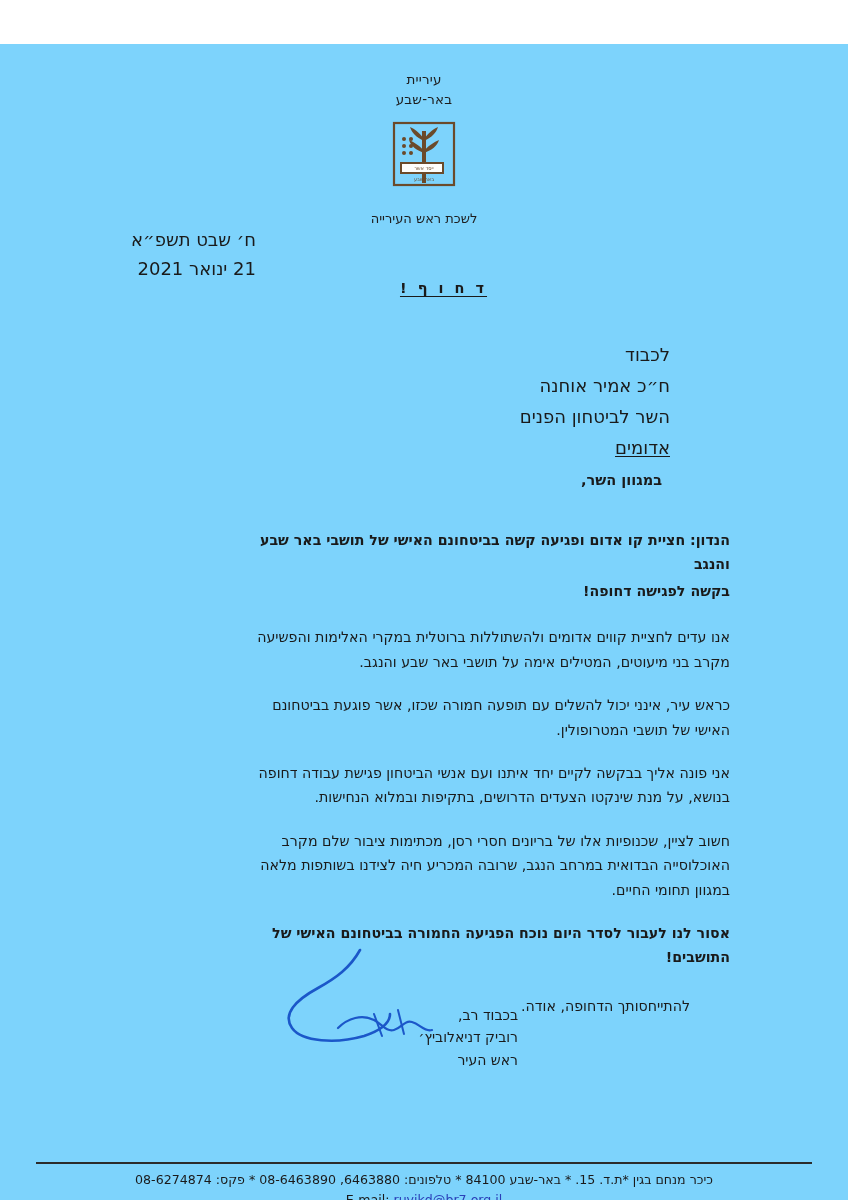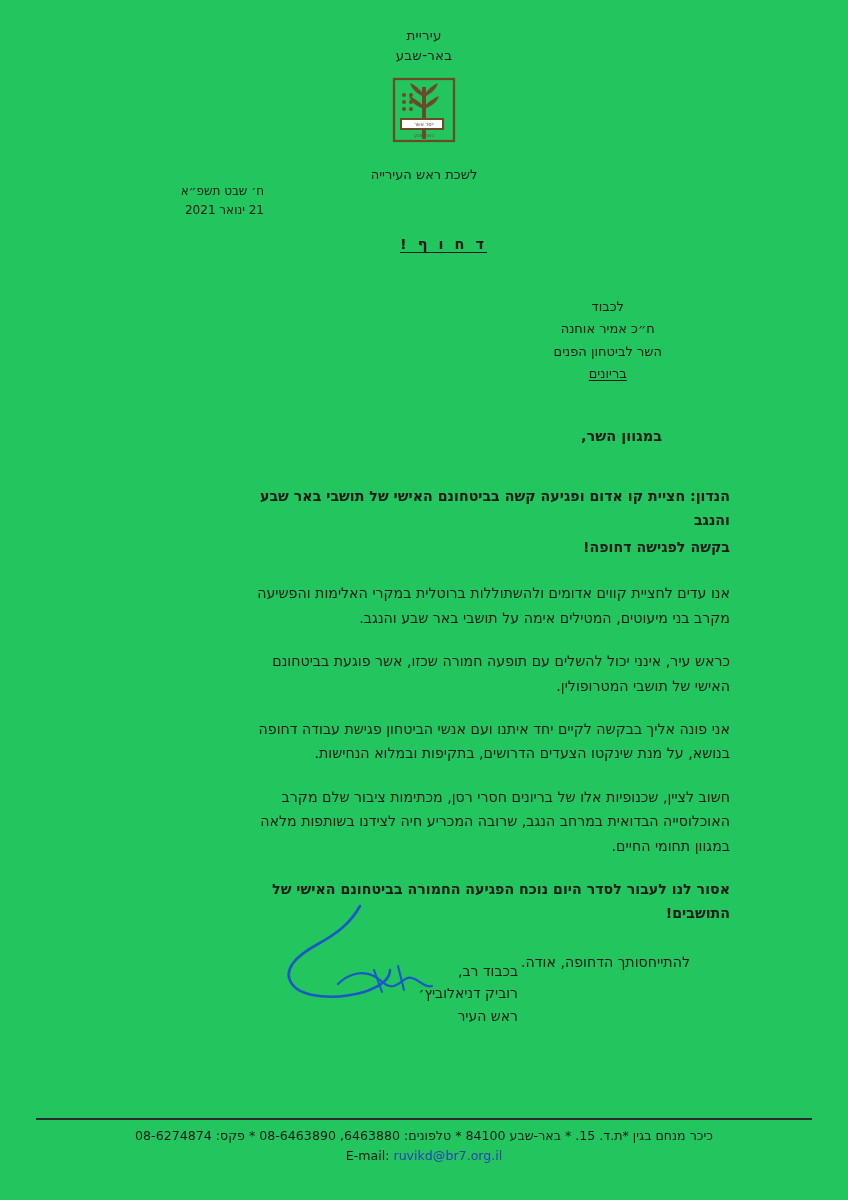--- a/index.html
+++ b/index.html
@@ -11,21 +11,22 @@
     width: 848px;
     height: 1200px;
     position: relative;
     font-family: "DejaVu Sans", sans-serif;
     color: #1a1a1a;
     overflow: hidden;
   }
   .page {
     position: absolute;
     inset: 0;
-    background: #22c55e;
+    background: #7dd3fc;
+    margin-top: 44px;
   }
   
   .letterhead {
     position: absolute;
     top: 26px;
     left: 0;
     right: 0;
     text-align: center;
   }
   .city-name {
@@ -43,23 +44,23 @@
   .emblem svg { display: block; }
   .bureau-line {
     font-size: 13px;
     color: #1d1d1d;
     margin-top: 2px;
   }
   
   .date-block {
     position: absolute;
     top: 182px;
-    left: 104px;
-    text-align: right;
-    font-size: 12px;
+    left: 96px;
+    text-align: right;
+    font-size: 18px;
     line-height: 1.6;
     direction: rtl;
     width: 160px;
   }
   
   .urgent {
     position: absolute;
     top: 236px;
     left: 0;
     right: 0;
@@ -68,23 +69,23 @@
     font-weight: bold;
     letter-spacing: 3px;
     text-decoration: underline;
     text-underline-offset: 3px;
     padding-left: 39px;
   }
   
   .addressee {
     position: absolute;
     top: 296px;
-    right: 186px;
-    text-align: center;
-    font-size: 13px;
+    right: 178px;
+    text-align: right;
+    font-size: 18px;
     line-height: 1.72;
     direction: rtl;
   }
   .addressee .underlined {
     text-decoration: underline;
     text-underline-offset: 2px;
   }
   
   .salutation {
     position: absolute;
@@ -207,21 +208,21 @@
     <div>ח׳ שבט תשפ״א</div>
     <div>21 ינואר 2021</div>
   </div>
 
   <div class="urgent">ד ח ו ף !</div>
 
   <div class="addressee">
     <div>לכבוד</div>
     <div>ח״כ אמיר אוחנה</div>
     <div>השר לביטחון הפנים</div>
-    <div class="underlined">בריונים</div>
+    <div class="underlined">אדומים</div>
   </div>
 
   <div class="salutation">במגוון השר,</div>
 
   <div class="body">
     <div class="subject">
       <span>הנדון: חציית קו אדום ופגיעה קשה בביטחונם האישי של תושבי באר שבע והנגב</span>
       <span class="ln2">בקשה לפגישה דחופה!</span>
     </div>
     <p class="para">אנו עדים לחציית קווים אדומים ולהשתוללות ברוטלית במקרי האלימות והפשיעה מקרב בני מיעוטים, המטילים אימה על תושבי באר שבע והנגב.</p>

